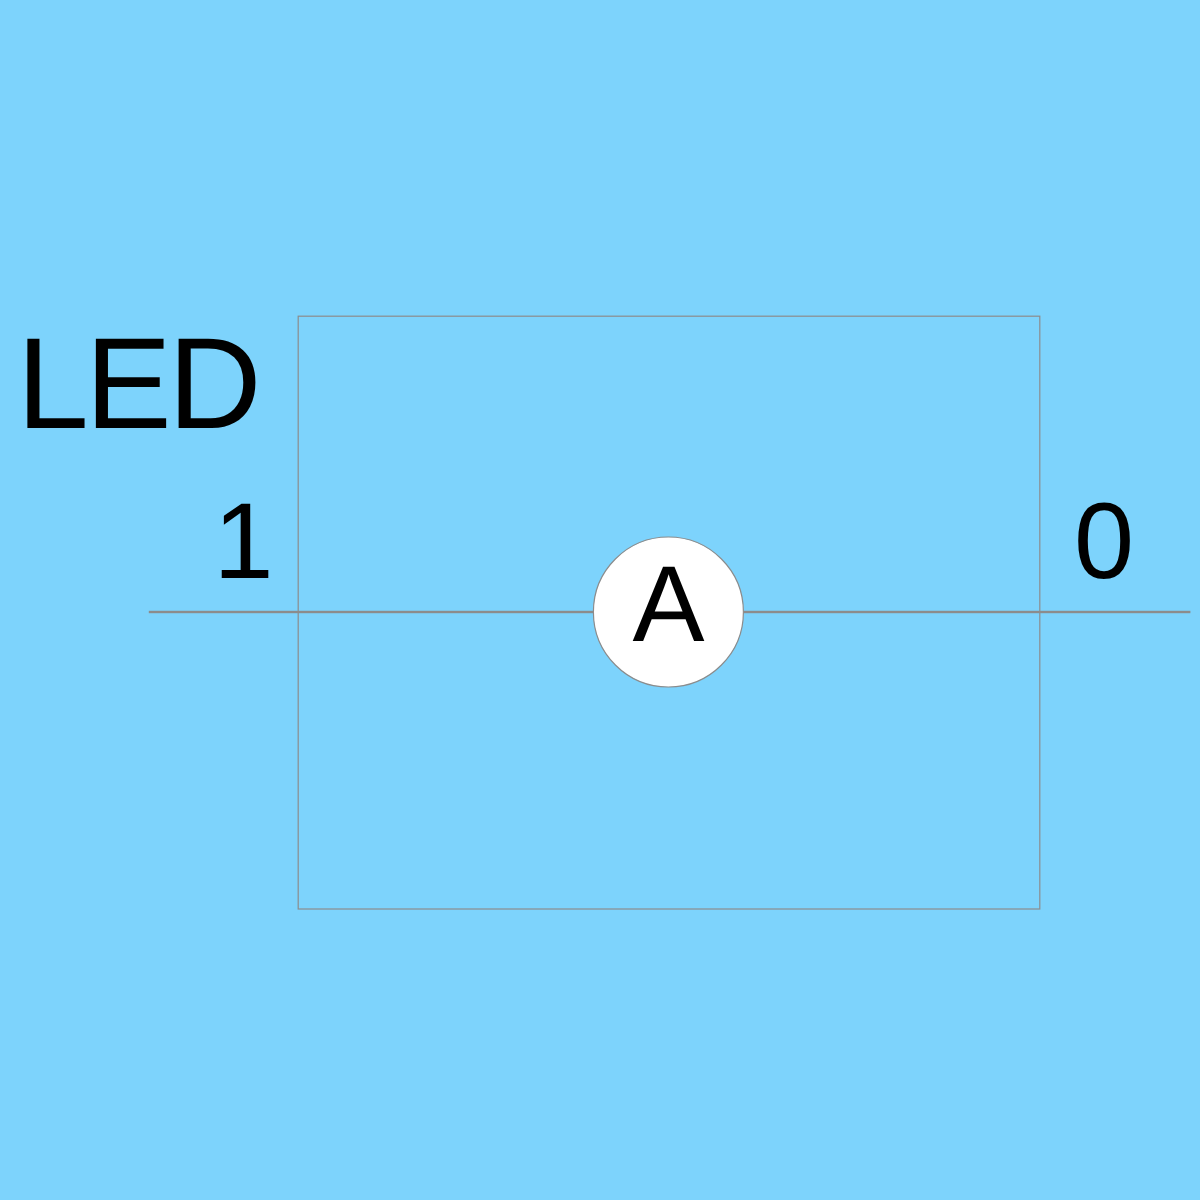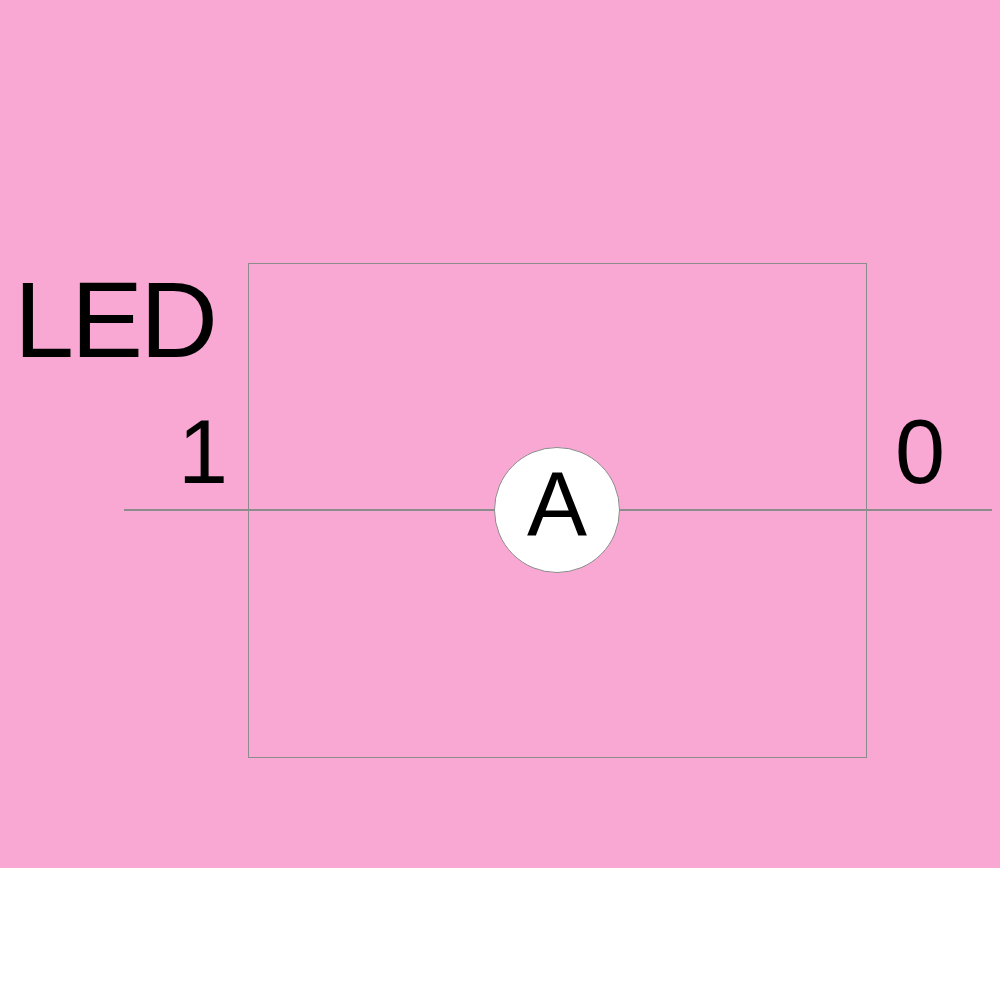--- a/index.html
+++ b/index.html
@@ -3,22 +3,22 @@
 <meta charset="utf-8">
 <style>
   html, body {
     margin: 0;
     padding: 0;
     background: #ffffff;
   }
   .canvas {
     position: relative;
     width: 1000px;
-    height: 868px;
-    background: #f9a8d4;
+    height: 1000px;
+    background: #7dd3fc;
     overflow: hidden;
     font-family: "Liberation Sans", sans-serif;
     color: #000000;
   }
   
   .outline {
     position: absolute;
     left: 248px;
     top: 263px;
     width: 619px;

